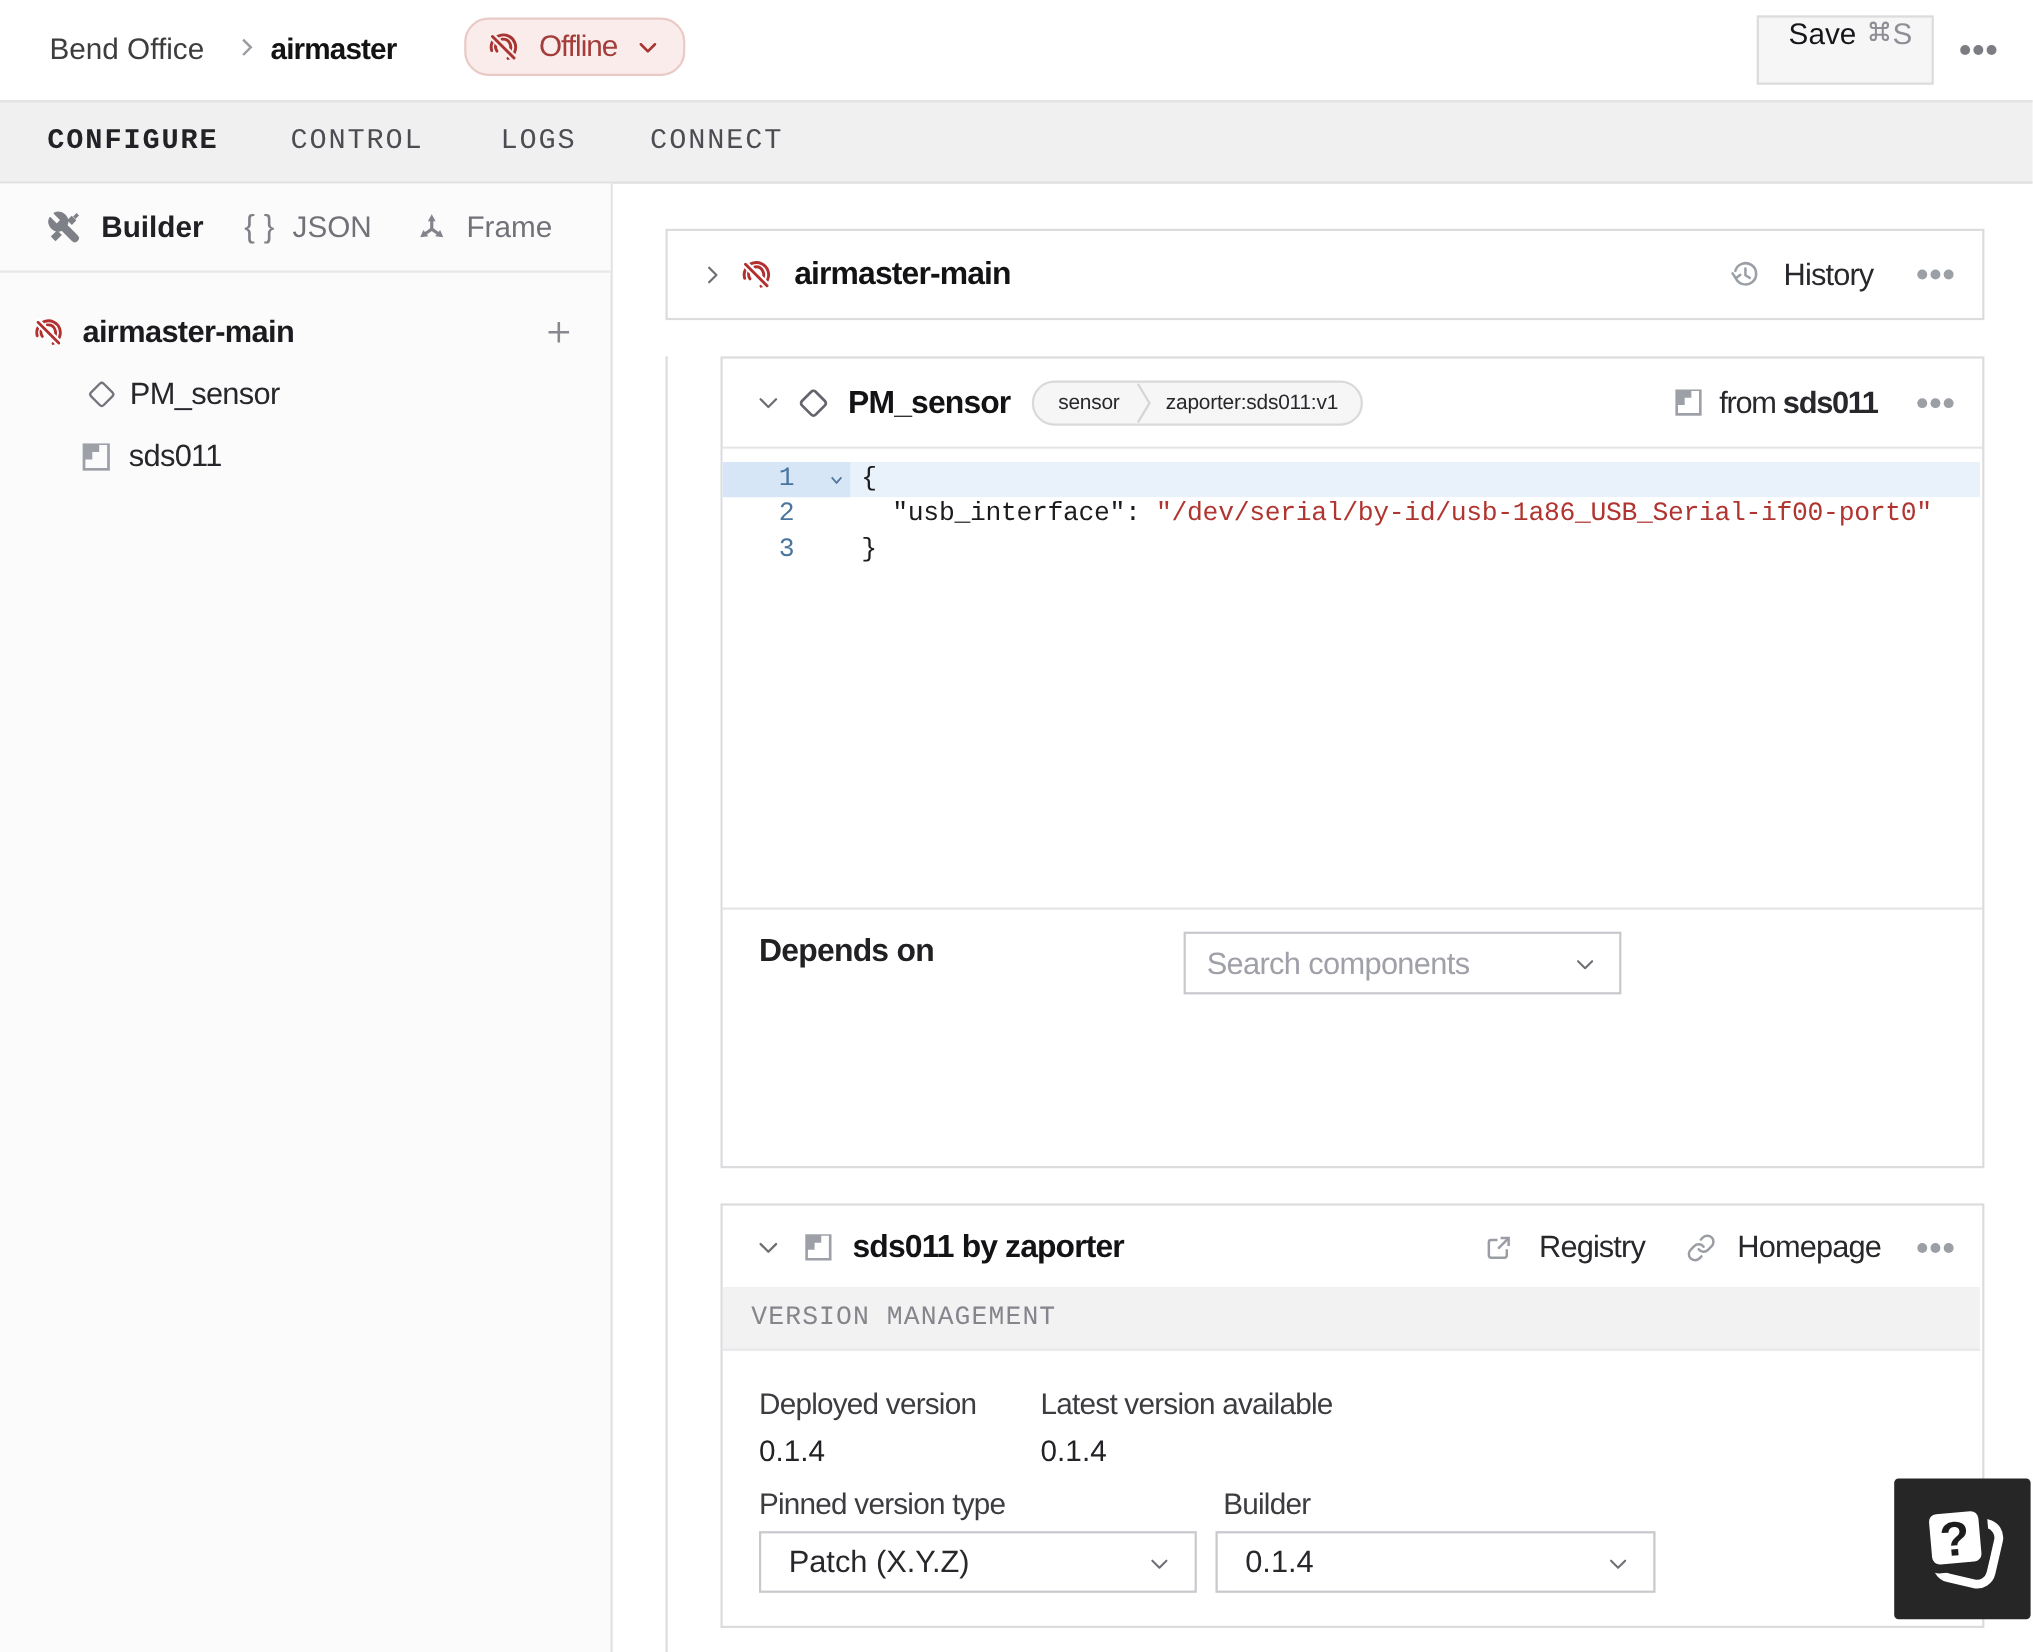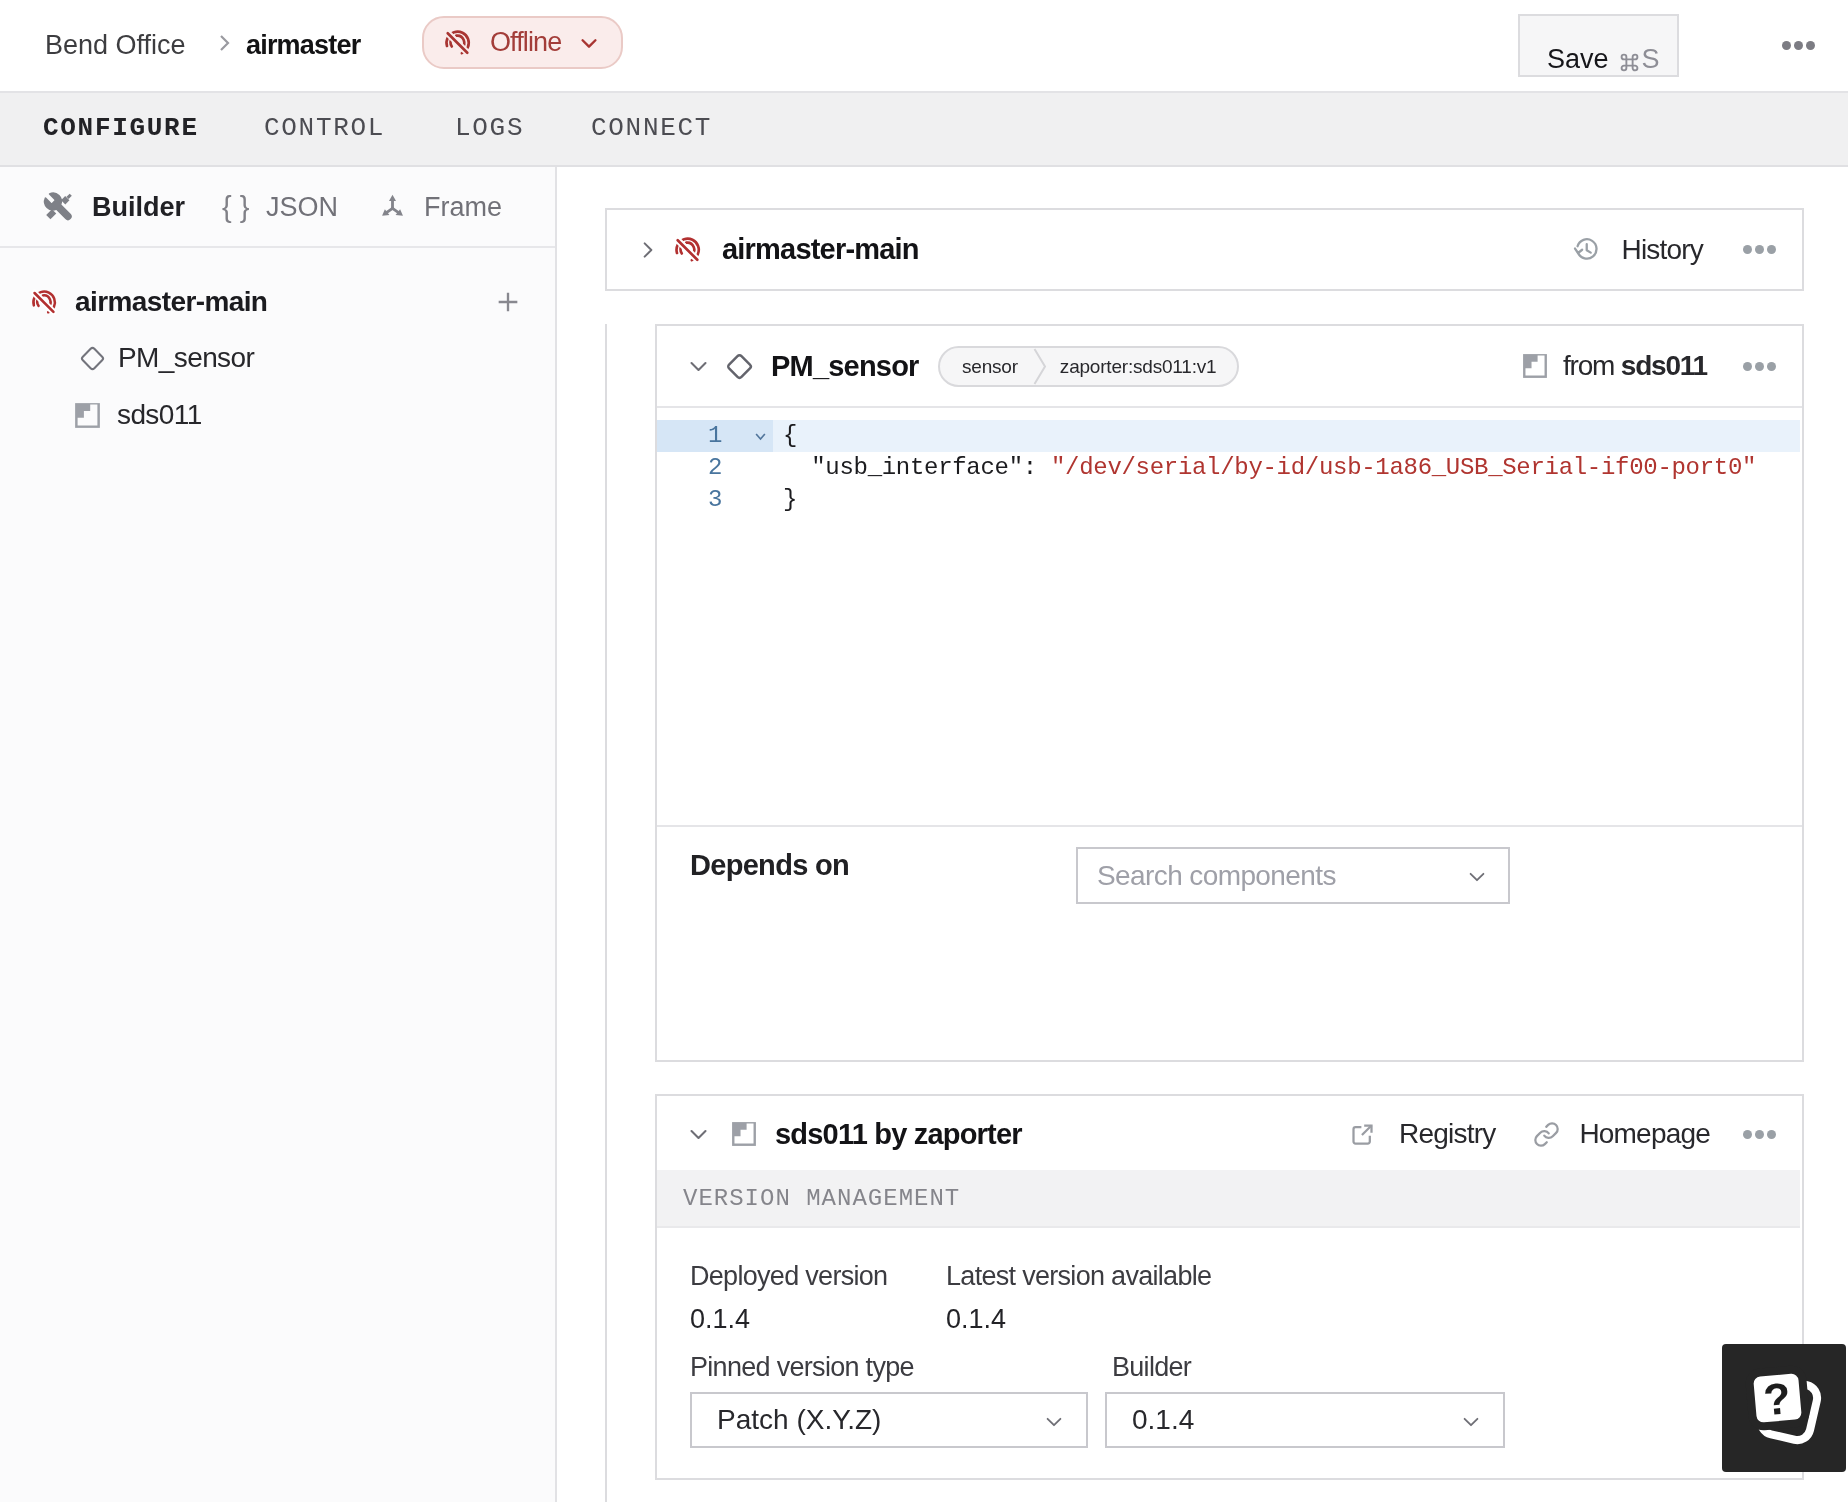--- a/index.html
+++ b/index.html
@@ -7,21 +7,21 @@
 #page { position:relative; width:1848px; height:1502px; overflow:hidden; background:#fff; }
 .abs { position:absolute; }
 svg { display:block; }
 
 
 #topbar { left:0; top:0; width:1848px; height:91px; background:#fff; }
 .crumb1 { color:#3d3d40; font-size:27px; }
 .crumb2 { color:#131314; font-size:27px; font-weight:bold; letter-spacing:-0.8px; }
 #offlinepill { left:422px; top:16px; width:201px; height:53px; border:2px solid #eacac6; border-radius:22px; background:#faeceb; display:flex; align-items:center; }
 #offlinepill .lbl { color:#a33d39; font-size:27px; margin-left:18px; letter-spacing:-0.9px; }
-#savebtn { left:1518px; top:14px; width:161px; height:63px; background:#f6f6f7; border:2px solid #dcdcdf; display:flex; align-items:flex-end; }
+#savebtn { left:1597px; top:14px; width:161px; height:63px; background:#f6f6f7; border:2px solid #dcdcdf; display:flex; align-items:flex-start; }
 #savebtn .s1 { color:#16161a; font-size:27px; margin-left:27px; }
 #savebtn .s2 { color:#8e8e96; font-size:27px; }
 
 
 #tabbar { left:0; top:91px; width:1848px; height:76px; background:#f0f0f1; border-top:2px solid #e3e3e6; border-bottom:2px solid #e0e0e3; font-family:"Liberation Mono", monospace; }
 .tab { position:absolute; top:50%; transform:translateY(-54%); font-size:26px; letter-spacing:1.7px; color:#4c4c52; }
 .tab.active { font-weight:bold; color:#222226; }
 
 
 #sidebar { left:0; top:167px; width:557px; height:1335px; background:#fbfbfc; border-right:2px solid #e2e2e5; }
@@ -247,21 +247,21 @@
         <span class="codetxt">  <span>"usb_interface"</span>: <span class="red">"/dev/serial/by-id/usb-1a86_USB_Serial-if00-port0"</span></span>
       </div>
       <div class="cline" style="top:76px;">
         <span class="num">3</span>
         <span class="codetxt">}</span>
       </div>
     </div>
 
     <div class="abs" style="left:0; top:499px; width:1145px; height:111px; border-top:2px solid #e5e5e8;">
       <span class="rowlabel abs" style="left:33px; top:22px;">Depends on</span>
-      <div class="select" style="left:419px; top:20px; width:434px; height:57px;">
+      <div class="select" style="left:419px; top:20px; width:398px; height:57px;">
         <span class="ph" style="margin-left:19px;">Search components</span>
         <svg class="abs" style="right:20px; top:17px;" width="22" height="22" viewBox="0 0 24 24">
             <path d="M5 8.5l7 7 7-7" fill="none" stroke="#6f6f76" stroke-width="2" stroke-linecap="round" stroke-linejoin="round"></path>
           </svg>
       </div>
     </div>
 
   </div>
 
   <div class="card" id="sdscard" style="left:655px; top:1094px; width:1149px; height:386px;">

